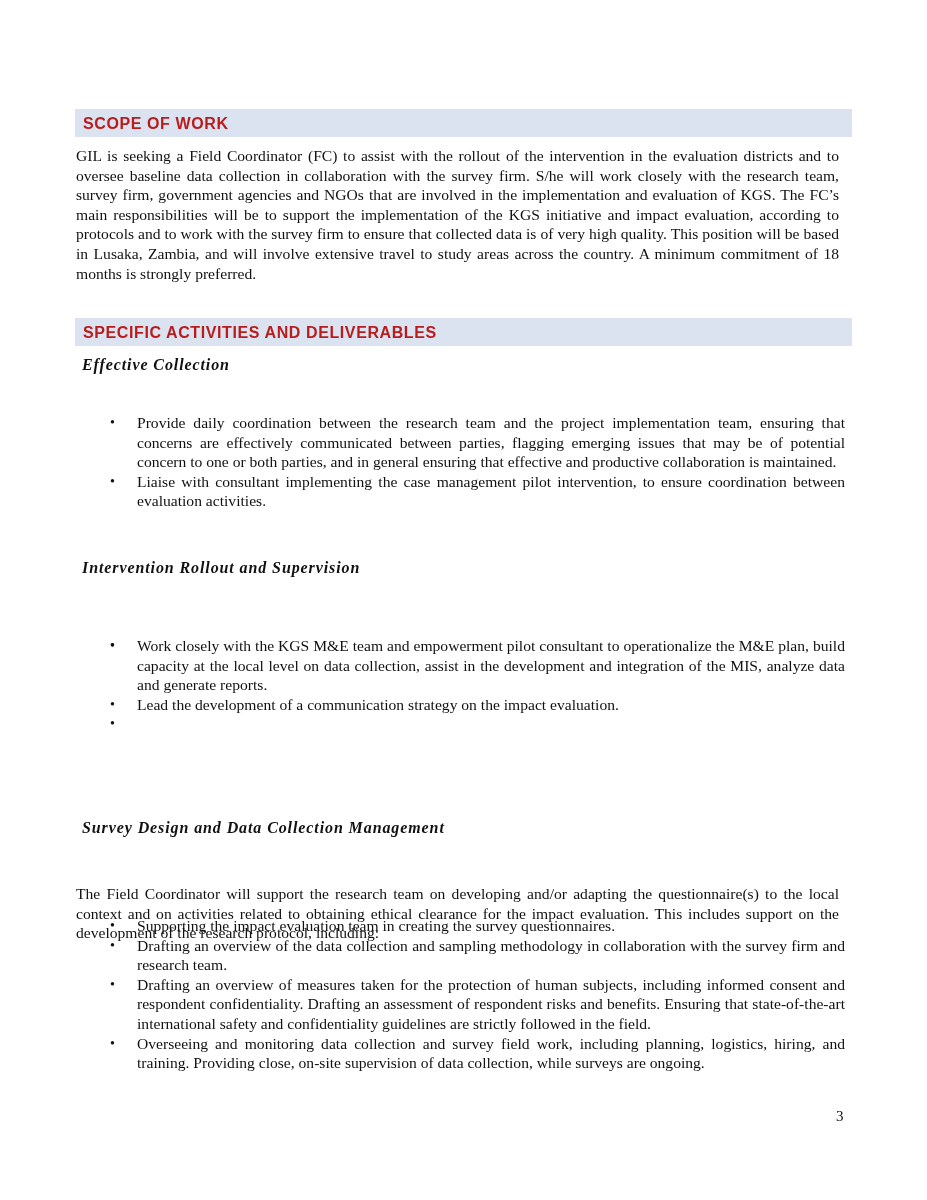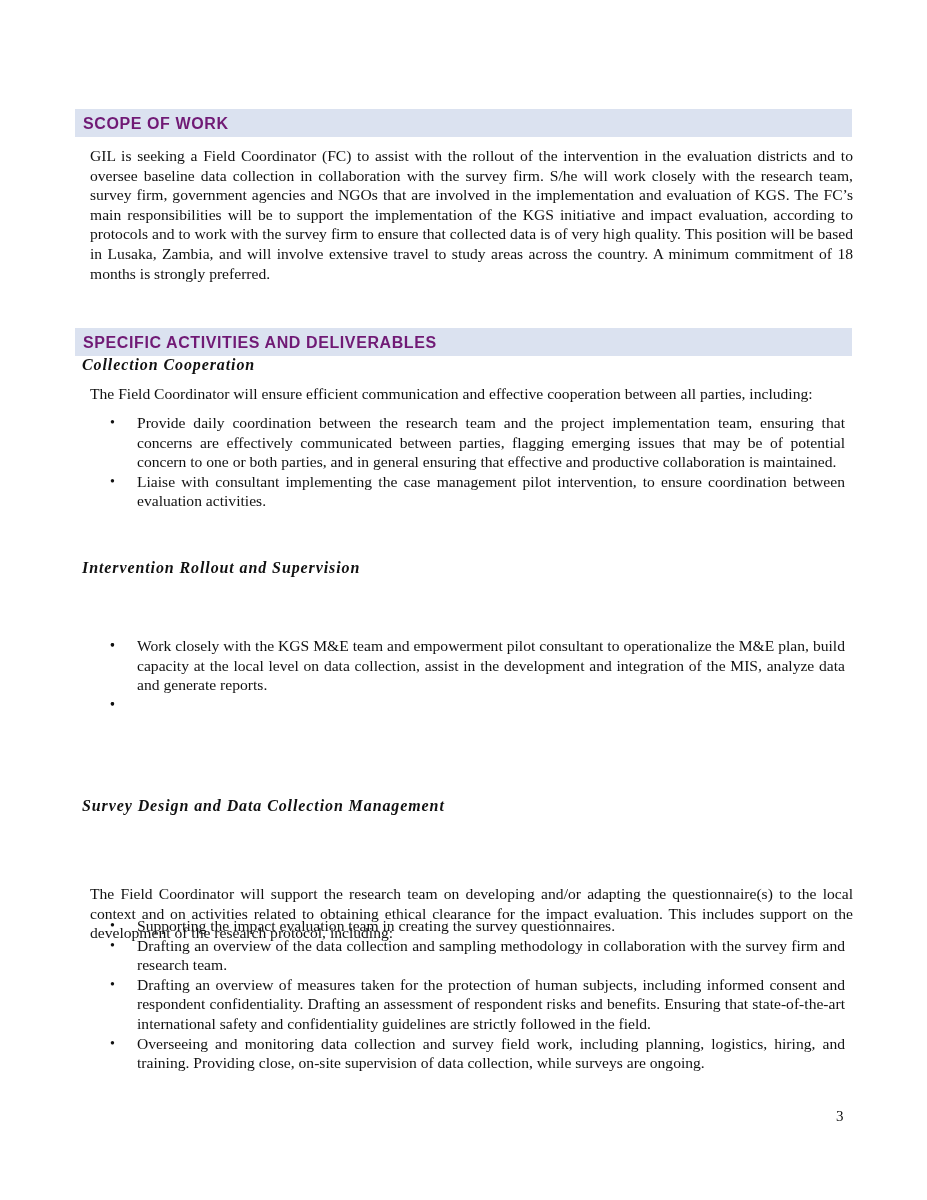--- a/index.html
+++ b/index.html
@@ -3,22 +3,22 @@
 <meta charset="utf-8">
 <style>
   html, body { margin: 0; padding: 0; background: #ffffff; }
   body { width: 927px; height: 1200px; position: relative; overflow: hidden;
          font-family: "Liberation Serif", serif; color: #111; }
   .page { position: absolute; left: 0; top: 0; width: 927px; height: 1200px; }
   .section-bar { position: absolute; left: 75px; width: 777px; height: 28px;
                  background: #dbe2f0; }
   .section-bar h2 { margin: 0; padding-left: 8px; line-height: 30px;
                     font-family: "Liberation Sans", sans-serif; font-weight: bold;
-                    font-size: 16px; letter-spacing: 0.6px; color: #701a75; }
-  .para { position: absolute; left: 90px; width: 763px; margin: 0;
+                    font-size: 16px; letter-spacing: 0.6px; color: #b91c1c; }
+  .para { position: absolute; left: 76px; width: 763px; margin: 0;
           font-size: 15.6px; line-height: 19.6px; text-align: justify; }
   .subhead { position: absolute; left: 82px; margin: 0;
              font-size: 16px; font-style: italic; font-weight: bold;
              letter-spacing: 0.9px; }
   ul.bullets { position: absolute; left: 82px; width: 763px; margin: 0; padding: 0;
                list-style: none; }
   ul.bullets li { position: relative; padding-left: 55px; font-size: 15.6px;
                   line-height: 19.6px; text-align: justify; }
   ul.bullets li .dot { position: absolute; left: 28px; top: 0; font-size: 14px; }
   .page-num { position: absolute; left: 836px; top: 1108px; font-size: 15px; }
@@ -26,40 +26,39 @@
 </head>
 <body>
 
 <div class="page">
 
   <div class="section-bar" style="top:109px;">
     <h2>SCOPE OF WORK</h2>
   </div>
   <p class="para" style="top:146px;">GIL is seeking a Field Coordinator (FC) to assist with the rollout of the intervention in the evaluation districts and to oversee baseline data collection in collaboration with the survey firm. S/he will work closely with the research team, survey firm, government agencies and NGOs that are involved in the implementation and evaluation of KGS. The FC’s main responsibilities will be to support the implementation of the KGS initiative and impact evaluation, according to protocols and to work with the survey firm to ensure that collected data is of very high quality. This position will be based in Lusaka, Zambia, and will involve extensive travel to study areas across the country. A minimum commitment of 18 months is strongly preferred.</p>
 
-  <div class="section-bar" style="top:328px;">
+  <div class="section-bar" style="top:318px;">
     <h2>SPECIFIC ACTIVITIES AND DELIVERABLES</h2>
   </div>
 
-  <h3 class="subhead" style="top:356px;">Collection Cooperation</h3>
-  <p class="para" style="top:384px;">The Field Coordinator will ensure efficient communication and effective cooperation between all parties, including:</p>
+  <h3 class="subhead" style="top:356px;">Effective Collection</h3>
   <ul class="bullets" style="top:413px;">
     <li><span class="dot">•</span><span>Provide daily coordination between the research team and the project implementation team, ensuring that concerns are effectively communicated between parties, flagging emerging issues that may be of potential concern to one or both parties, and in general ensuring that effective and productive collaboration is maintained.</span></li>
     <li><span class="dot">•</span><span>Liaise with consultant implementing the case management pilot intervention, to ensure coordination between evaluation activities.</span></li>
   </ul>
 
   <h3 class="subhead" style="top:559px;font-style:italic;">Intervention Rollout and Supervision</h3>
   <ul class="bullets" style="top:636px;">
     <li><span class="dot">•</span></li>
     <li><span class="dot">•</span><span>Work closely with the KGS M&amp;E team and empowerment pilot consultant to operationalize the M&amp;E plan, build capacity at the local level on data collection, assist in the development and integration of the MIS, analyze data and generate reports.</span></li>
-    <li><span class="dot">•</span></li>
+    <li><span class="dot">•</span><span>Lead the development of a communication strategy on the impact evaluation.</span></li>
     <li><span class="dot">•</span></li>
   </ul>
 
-  <h3 class="subhead" style="top:797px;">Survey Design and Data Collection Management</h3>
+  <h3 class="subhead" style="top:819px;">Survey Design and Data Collection Management</h3>
   <p class="para" style="top:848px;margin-top:36px;">The Field Coordinator will support the research team on developing and/or adapting the questionnaire(s) to the local context and on activities related to obtaining ethical clearance for the impact evaluation. This includes support on the development of the research protocol, including:</p>
   <ul class="bullets" style="top:916px;">
     <li><span class="dot">•</span><span>Supporting the impact evaluation team in creating the survey questionnaires.</span></li>
     <li><span class="dot">•</span><span>Drafting an overview of the data collection and sampling methodology in collaboration with the survey firm and research team.</span></li>
     <li><span class="dot">•</span><span>Drafting an overview of measures taken for the protection of human subjects, including informed consent and respondent confidentiality. Drafting an assessment of respondent risks and benefits. Ensuring that state-of-the-art international safety and confidentiality guidelines are strictly followed in the field.</span></li>
     <li><span class="dot">•</span><span>Overseeing and monitoring data collection and survey field work, including planning, logistics, hiring, and training. Providing close, on-site supervision of data collection, while surveys are ongoing.</span></li>
   </ul>
 
   <div class="page-num">3</div>
 </div>

